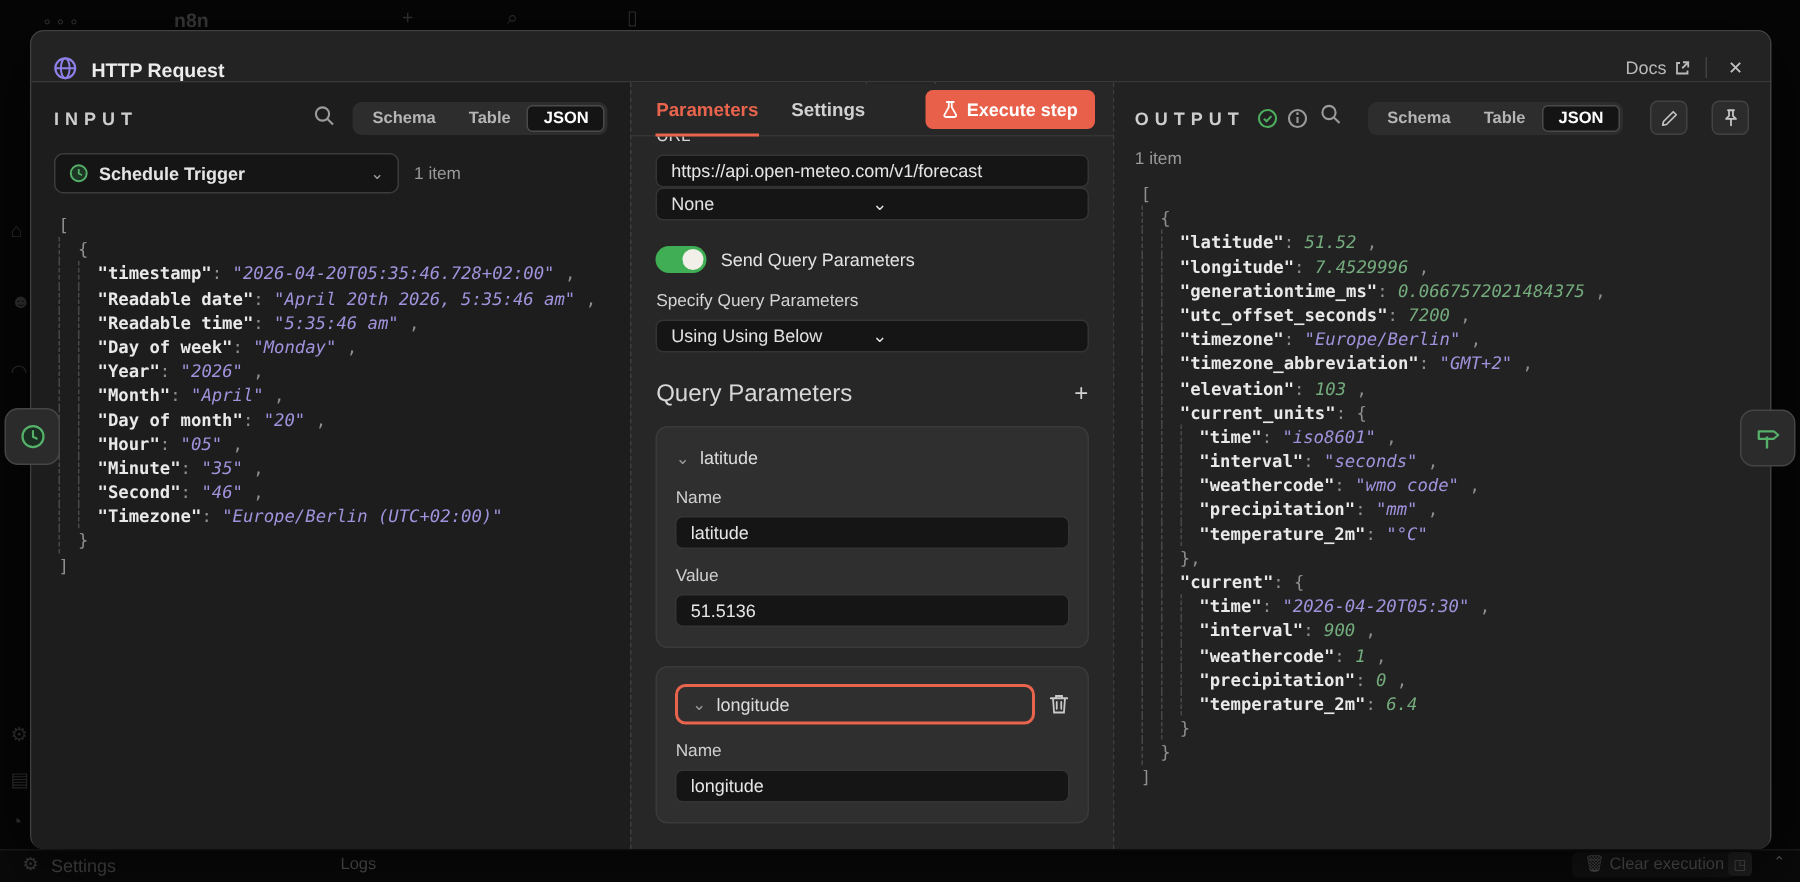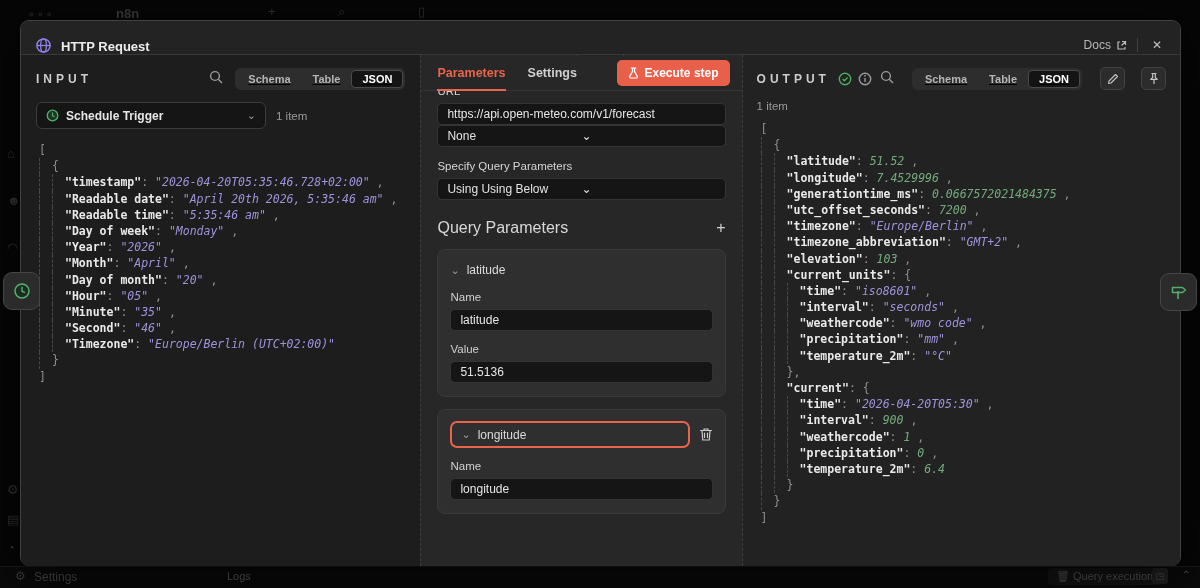--- a/index.html
+++ b/index.html
@@ -37,21 +37,21 @@
 
   .panels { display:flex; height:511px; position:relative; }
 
   
   .drag-tab { position:absolute; left:556px; top:-16px; width:47px; height:17px; background:#232323;
               border:1px solid #3c3c3c; border-bottom:none; border-radius:6px 6px 0 0; z-index:1;
               display:flex; align-items:center; justify-content:center; gap:3px; }
   .drag-tab i { display:block; width:1.5px; height:6px; background:#7d7d7d; }
 
   
-  .seg { display:flex; background:#2d2d2d; border-radius:6px; padding:2px;text-decoration:underline; }
+  .seg { display:flex; background:#2d2d2d; border-radius:6px; padding:2px; }
   .seg span { color:#b5b5b5; font-size:11px; font-weight:bold; padding:3px 11px; border-radius:4px; cursor:pointer; }
   .seg span.on { background:#141414; color:#fff; border:1px solid #4a4a4a; padding:2px 10px; }
   .srch { width:14px; height:14px; }
   .items-count { color:#9a9a9a; font-size:11.5px; }
 
   .code { font-family:"DejaVu Sans Mono", monospace; font-size:11.5px; line-height:16.2px; white-space:pre; }
   .cl { height:16.2px; }
   .ind { display:inline-block; width:13px; height:16.2px; border-left:1px dashed #484848; vertical-align:top; }
   .c-k { color:#e9e9e9; font-weight:bold; }
   .c-s { color:#a192dc; font-style:italic; }
@@ -129,21 +129,21 @@
   <span class="rail-ico" style="top:146px;">⌂</span>
   <span class="rail-ico" style="top:193px;">☻</span>
   <span class="rail-ico" style="top:240px;">◠</span>
   <span class="rail-ico" style="top:482px;">⚙</span>
   <span class="rail-ico" style="top:512px;">▤</span>
   <span class="rail-ico" style="top:540px;">◔</span>
   <div class="bg-bottombar"></div>
   <span class="bg-settings-gear">⚙</span>
   <span class="bg-settings">Settings</span>
   <span class="bg-logs">Logs</span>
-  <span class="bg-clear">🗑 <span>Query execution</span></span>
+  <span class="bg-clear">🗑 <span>Clear execution</span></span>
   <span class="bg-sq">◳</span>
   <span class="bg-chev">⌃</span>
 </div>
 
 <div class="modal">
 
   <div class="m-header">
     <svg width="17" height="17" viewBox="0 0 17 17">
       <circle cx="8.5" cy="8.5" r="6.6" fill="none" stroke="#8d80e8" stroke-width="1.5"></circle>
       <ellipse cx="8.5" cy="8.5" rx="2.9" ry="6.6" fill="none" stroke="#8d80e8" stroke-width="1.3"></ellipse>
@@ -210,20 +210,26 @@
           <span>Execute step</span>
         </button>
       </div>
       <div class="pp-form">
         <div class="f-label clip">URL</div>
         <input class="f-input" value="https://api.open-meteo.com/v1/forecast" style="">
         <div class="f-select">
           <span>None</span>
           <span class="chev">⌄</span>
         </div>
+        <div class="toggle-row">
+          <div class="toggle" id="sendq-toggle">
+              <span class="knob"></span>
+            </div>
+          <span class="toggle-lbl">Send Query Parameters</span>
+        </div>
         <div class="f-label">Specify Query Parameters</div>
         <div class="f-select">
           <span>Using Using Below</span>
           <span class="chev">⌄</span>
         </div>
         <div class="qp-row">
           <span class="qp-lbl">Query Parameters</span>
           <span class="plus">+</span>
         </div>
 

